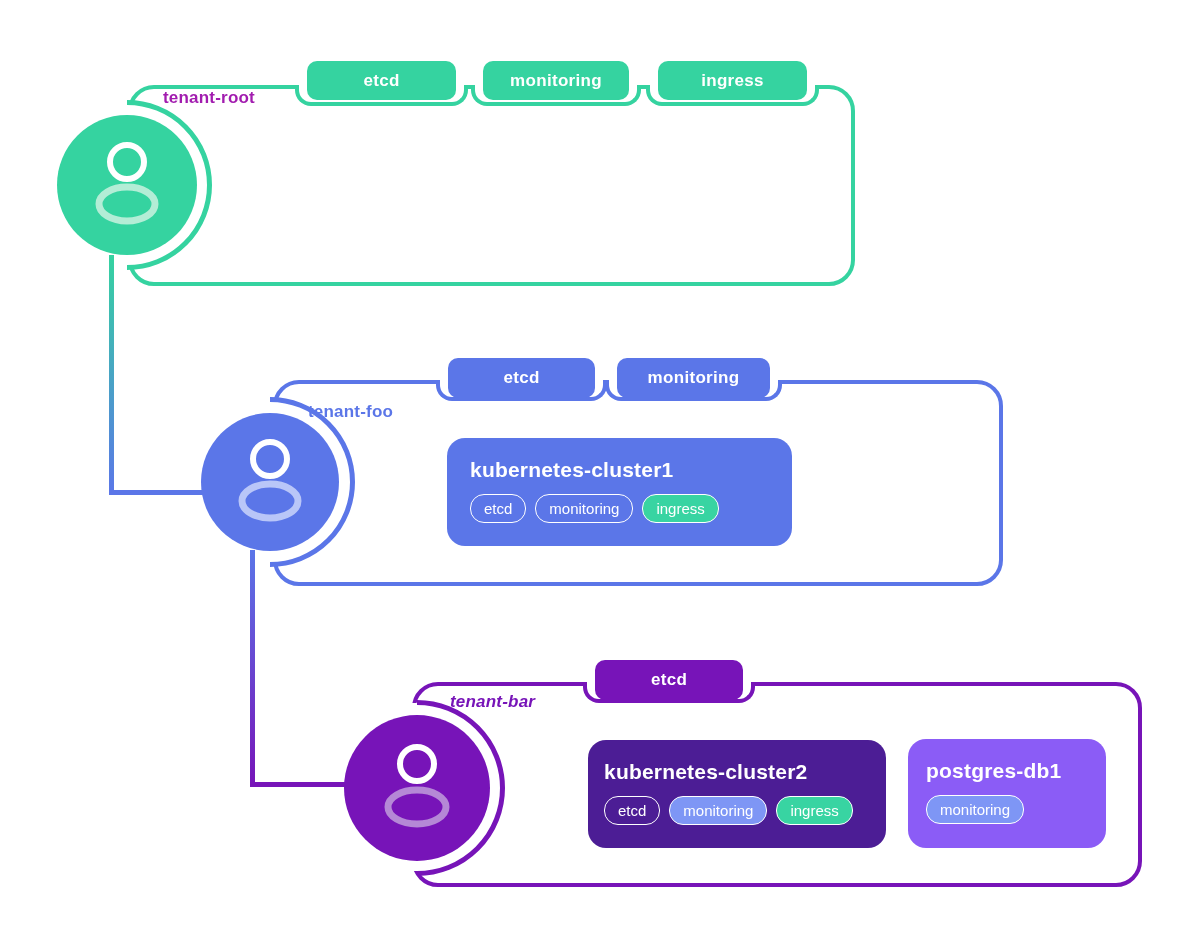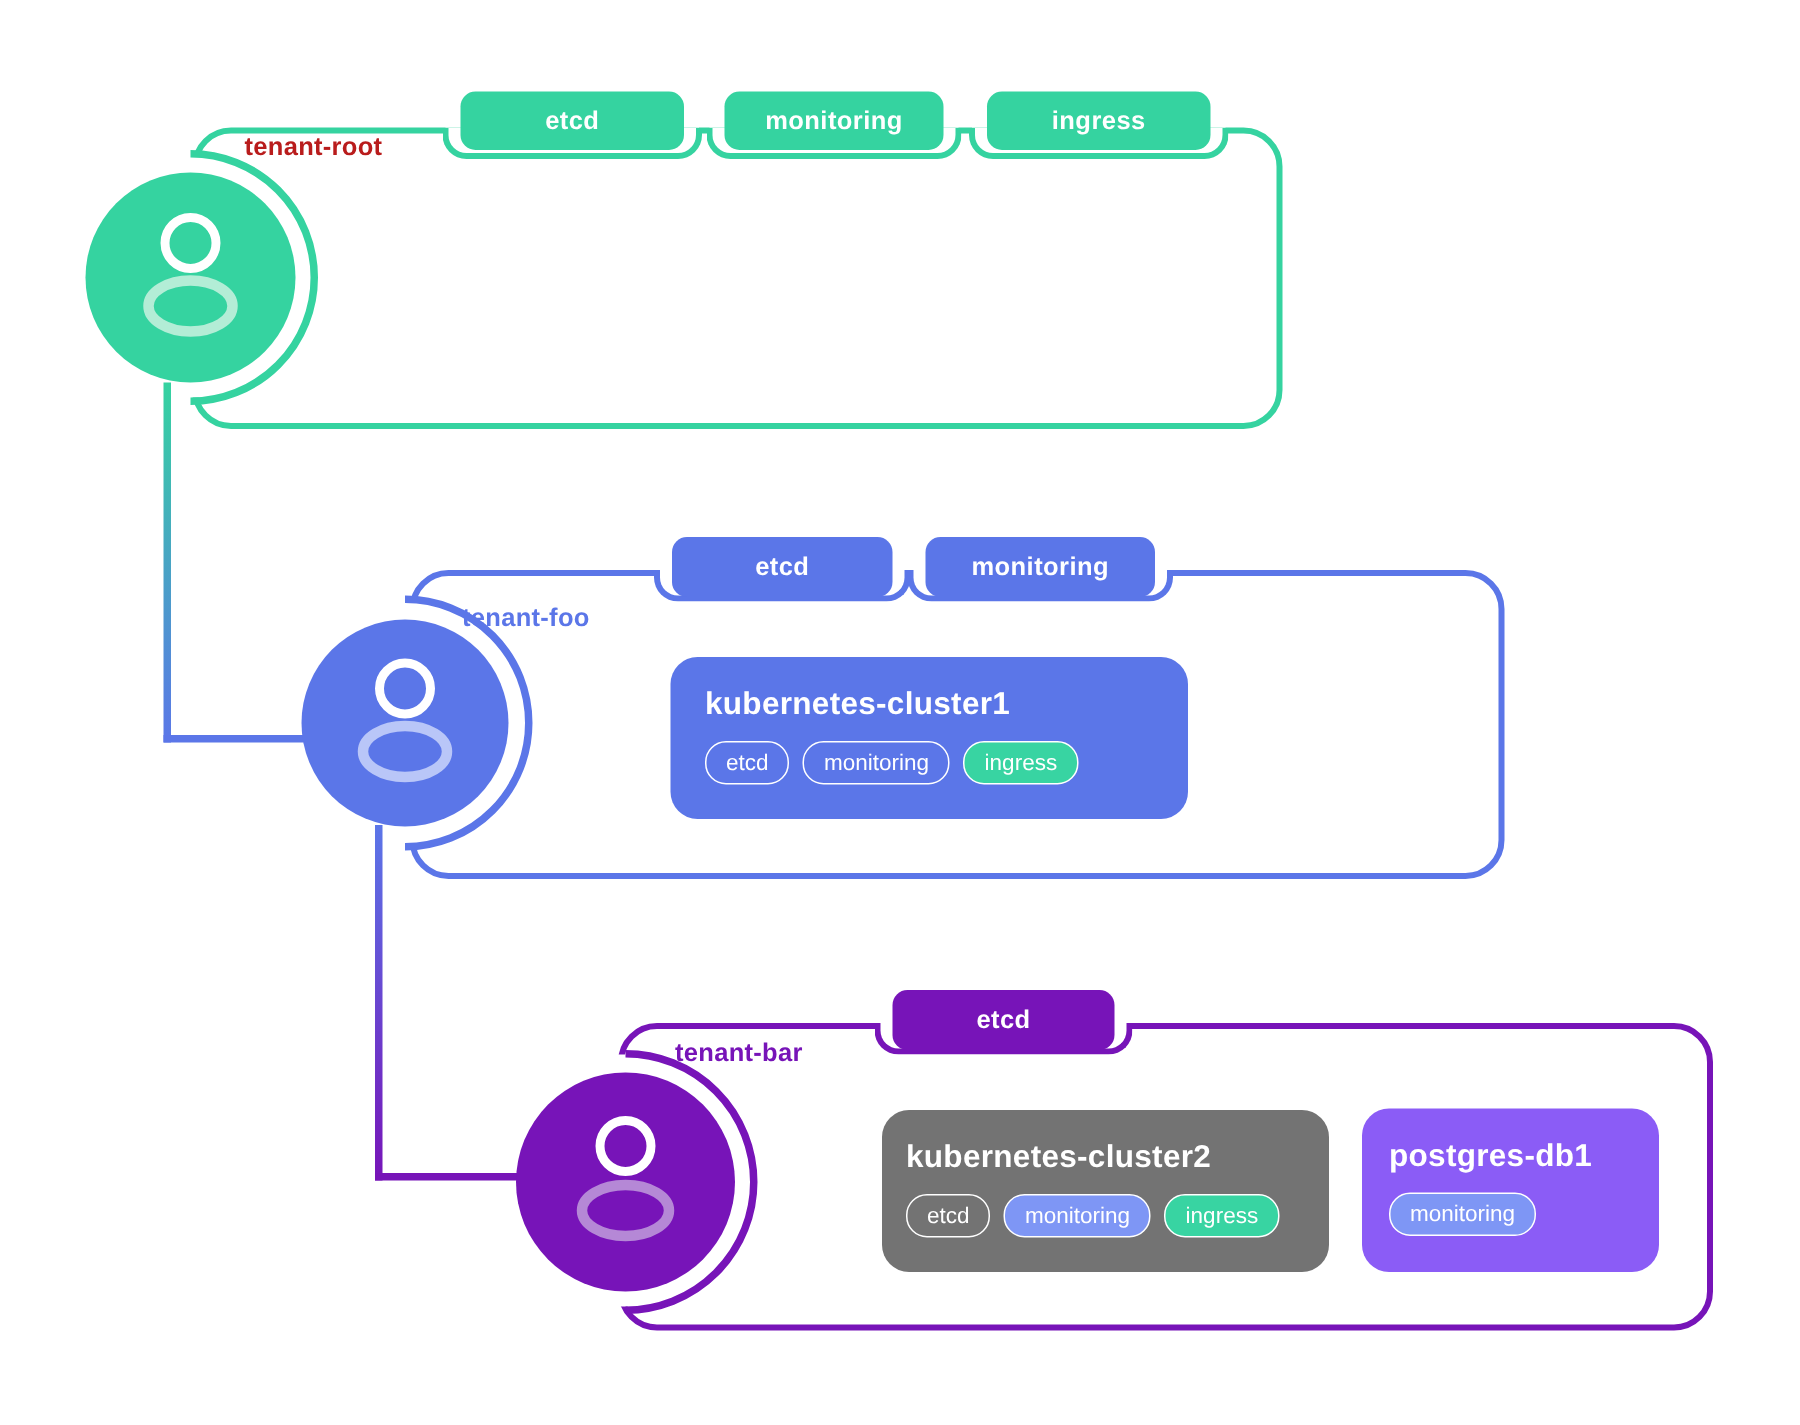--- a/index.html
+++ b/index.html
@@ -49,21 +49,21 @@
 
   <div class="frame g" style="left:128px; top:85px; width:727px; height:201px;"></div>
   <div class="eraser" style="left:125px; top:103px; width:10px; height:162px;"></div>
   <div class="arc g" style="left:42px; top:100px; width:170px; height:170px;"></div>
   <div class="avatar" style="left:57px; top:115px; width:140px; height:140px; background:#35d3a0;">
     <svg viewBox="0 0 140 140" aria-hidden="true">
       <circle cx="70" cy="47" r="17" fill="none" stroke="#ffffff" stroke-width="6"></circle>
       <ellipse cx="70" cy="89" rx="28" ry="17" fill="none" stroke="#b3edd6" stroke-width="7"></ellipse>
     </svg>
   </div>
-  <div class="tlabel" style="left:163px; top:88px; color:#b91c1c;">tenant-root</div>
+  <div class="tlabel" style="left:163px; top:88px; color:#a21caf;">tenant-root</div>
 
   <div class="notch g" style="left:295px; top:85px; width:173px;"></div>
   <div class="btag g" style="left:307px; top:61px; width:149px;">etcd</div>
   <div class="notch g" style="left:471px; top:85px; width:170px;"></div>
   <div class="btag g" style="left:483px; top:61px; width:146px;">monitoring</div>
   <div class="notch g" style="left:646px; top:85px; width:173px;"></div>
   <div class="btag g" style="left:658px; top:61px; width:149px;">ingress</div>
 
   <div class="frame b" style="left:273px; top:380px; width:730px; height:206px;"></div>
   <div class="eraser" style="left:270px; top:399px; width:10px; height:166px;"></div>
@@ -92,26 +92,26 @@
 
   <div class="frame p" style="left:412px; top:682px; width:730px; height:205px;"></div>
   <div class="eraser" style="left:409px; top:703px; width:10px; height:168px;"></div>
   <div class="arc p" style="left:329px; top:700px; width:176px; height:176px;"></div>
   <div class="avatar" style="left:344px; top:715px; width:146px; height:146px; background:#7714b8;">
     <svg viewBox="0 0 146 146" aria-hidden="true">
       <circle cx="73" cy="49" r="17" fill="none" stroke="#ffffff" stroke-width="6"></circle>
       <ellipse cx="73" cy="92" rx="29" ry="17" fill="none" stroke="#b588d6" stroke-width="7"></ellipse>
     </svg>
   </div>
-  <div class="tlabel" style="left:450px; top:692px; color:#7714b8;">tenant-bar</div>
+  <div class="tlabel" style="left:450px; top:692px; color:#7714b8;font-style:italic;">tenant-bar</div>
 
   <div class="notch p" style="left:583px; top:682px; width:172px;"></div>
   <div class="btag p" style="left:595px; top:660px; width:148px; height:40px;">etcd</div>
 
-  <div class="wbox" style="left:588px; top:740px; width:298px; height:108px; background:#737373; padding:20px 16px 0 16px;">
+  <div class="wbox" style="left:588px; top:740px; width:298px; height:108px; background:#4c1d95; padding:20px 16px 0 16px;">
     <div class="wtitle">kubernetes-cluster2</div>
     <div class="pills">
       <div class="pill outline">etcd</div>
       <div class="pill blue">monitoring</div>
       <div class="pill green">ingress</div>
     </div>
   </div>
 
   <div class="wbox" style="left:908px; top:739px; width:198px; height:109px; background:#8b5cf6;">
     <div class="wtitle">postgres-db1</div>

